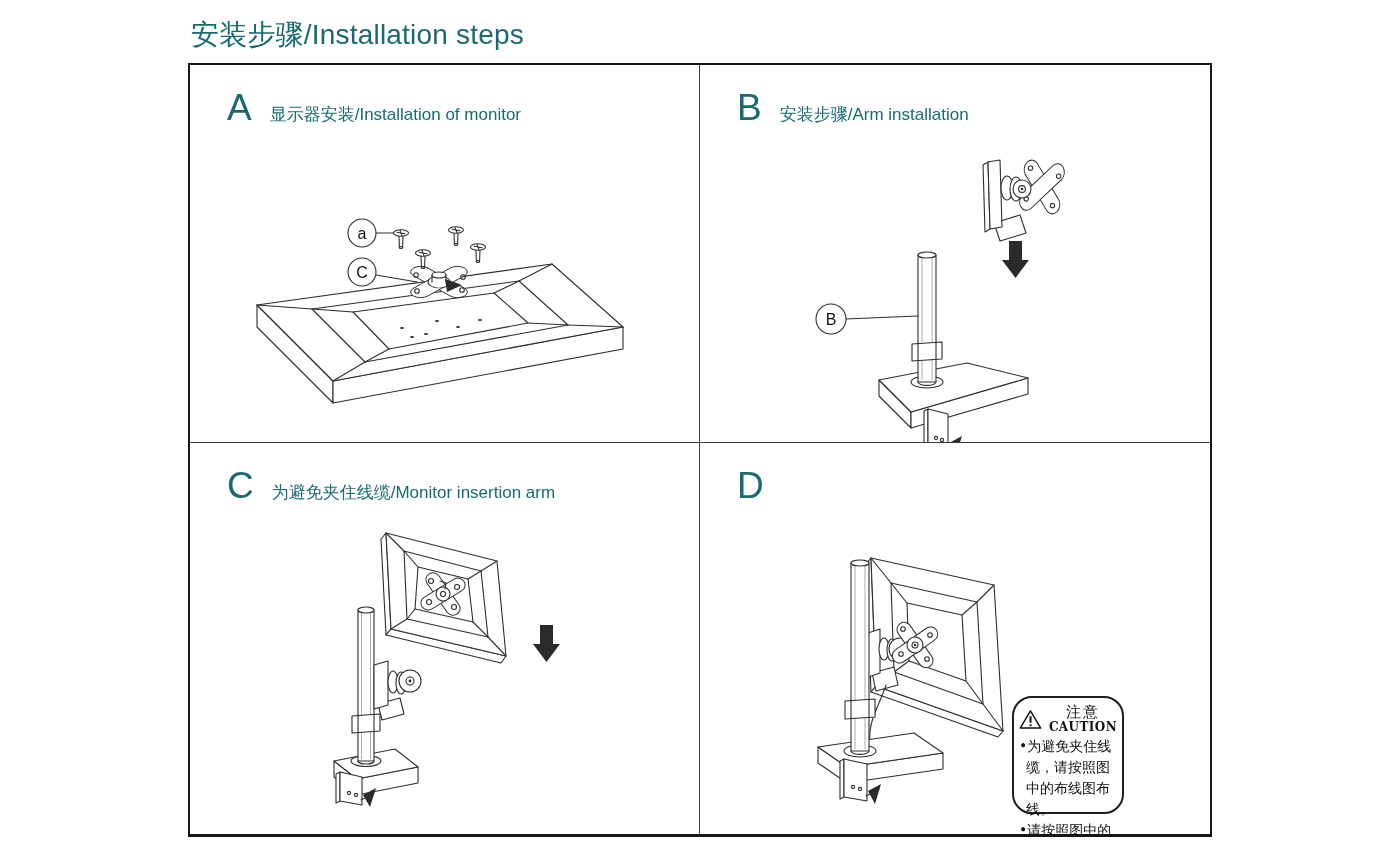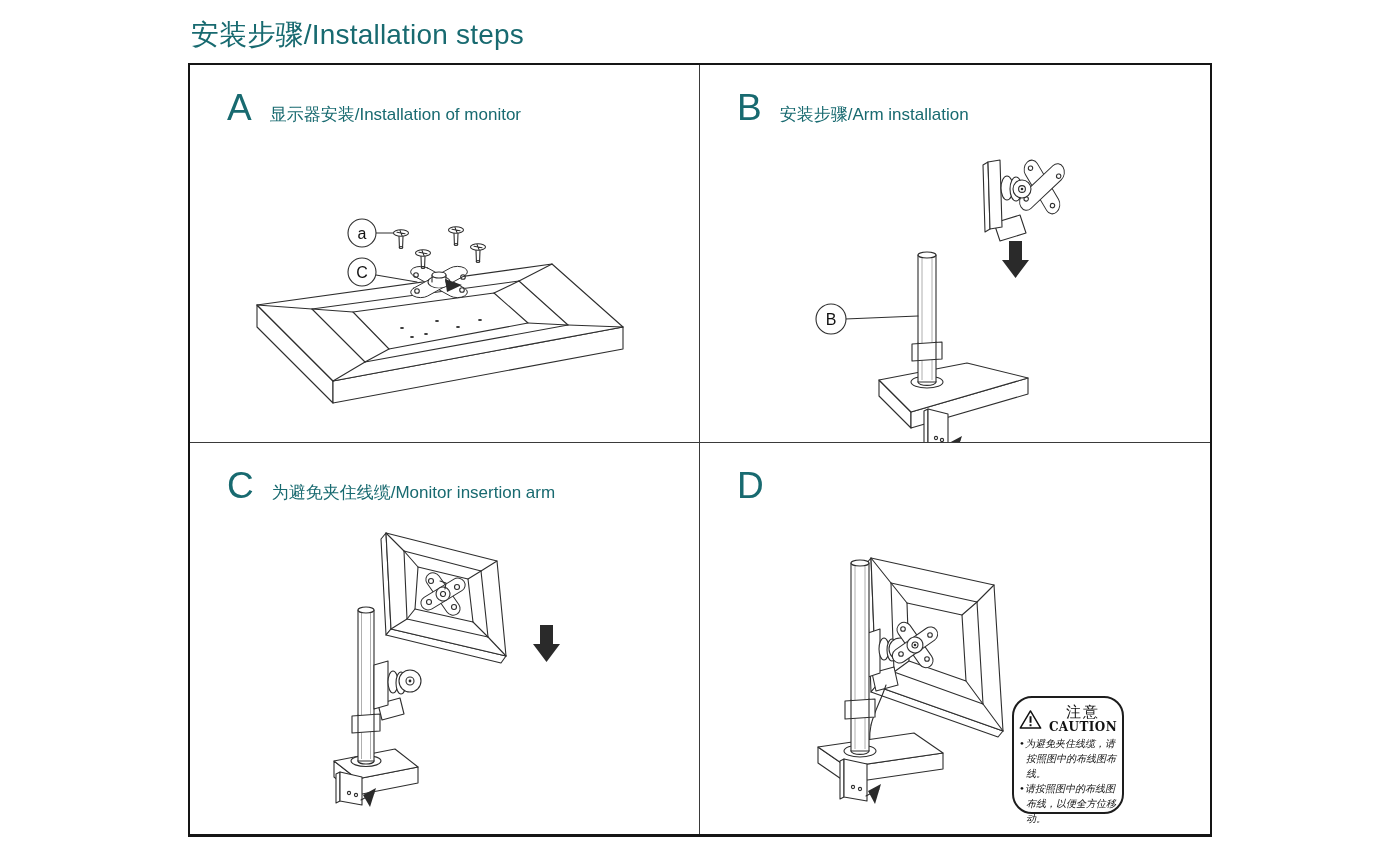--- a/index.html
+++ b/index.html
@@ -36,21 +36,21 @@
   .caution{
     position:absolute;left:312px;top:253px;width:112px;height:118px;z-index:4;
     box-sizing:border-box;border:2px solid #1d1d1d;border-radius:20px;
     background:#fff;padding:6px 5px 3px 5px;color:#111;
     font-family:"DejaVu Serif","Liberation Serif",serif;
   }
   .caution-head{display:flex;align-items:center;justify-content:center;gap:7px;margin:1px 0 3px 0;}
   .caution-titles{display:flex;flex-direction:column;align-items:center;line-height:1.05;}
   .caution-cn{font-size:15px;letter-spacing:2px;}
   .caution-en{font-size:12px;font-weight:bold;letter-spacing:0.4px;}
-  .caution-line{font-size:10px;line-height:1.5;text-indent:-7px;padding-left:7px;font-style:italic;}
+  .caution-line{font-size:14px;line-height:1.5;text-indent:-7px;padding-left:7px;}
 </style>
 </head>
 <body>
 
 <div class="page-title">安装步骤/Installation steps</div>
 
 <div class="grid">
 
   <div class="panel bdr-r bdr-b">
     <div class="panel-header">

